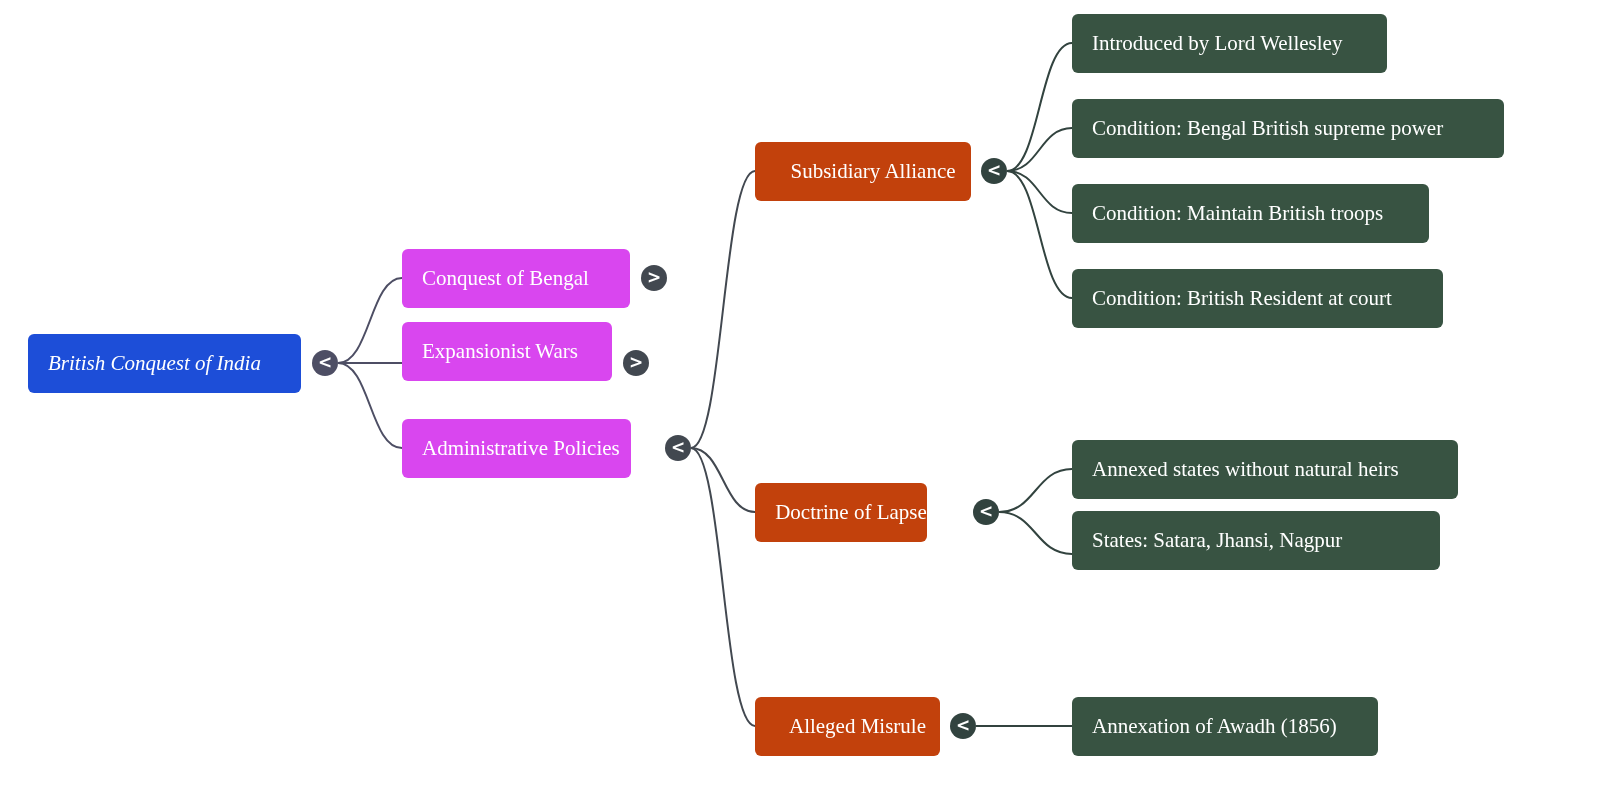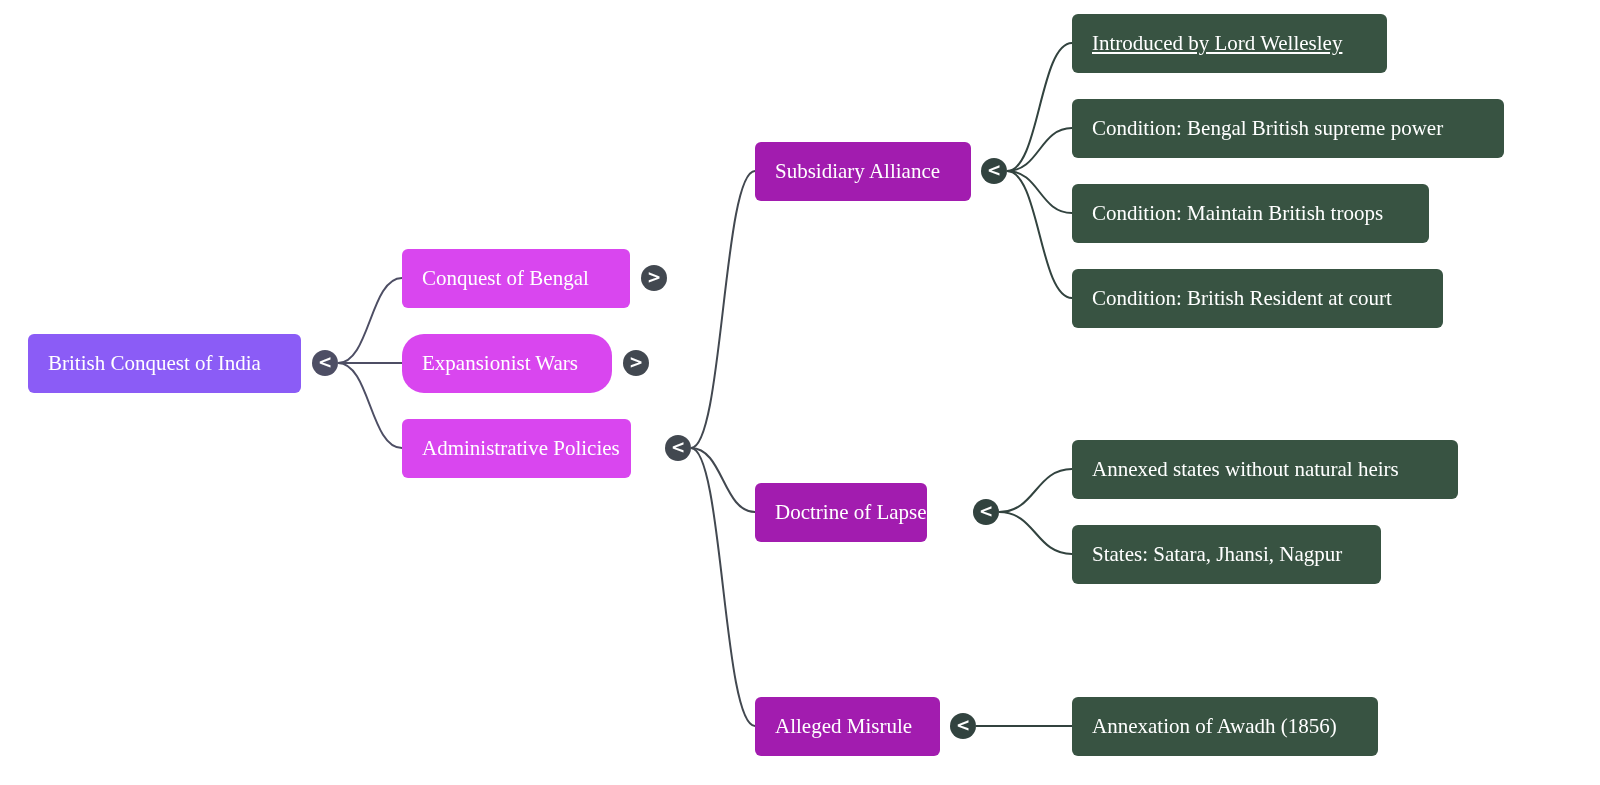--- a/index.html
+++ b/index.html
@@ -2,23 +2,23 @@
 <html><head>
 <meta charset="utf-8">
 <style>
   html, body { margin:0; padding:0; background:#ffffff; }
   body { width:1600px; height:785px; position:relative; overflow:hidden;
          font-family:"Liberation Serif", "DejaVu Serif", serif; }
   #edges { position:absolute; left:0; top:0; width:1600px; height:785px; }
   .node { position:absolute; box-sizing:border-box; height:59px; border-radius:6px;
           color:#ffffff; font-size:21px; line-height:59px; padding-left:20px;
           white-space:nowrap; cursor:pointer; }
-  .n-root { background:#8b5cf6; }
+  .n-root { background:#1d4ed8;font-style:italic; }
   .n-l1 { background:#d946ef; }
-  .n-l2 { background:#a21caf; }
+  .n-l2 { background:#c2410c;text-align:center; }
   .n-l3 { background:#385342; }
   .toggle { position:absolute; width:26px; height:26px; border-radius:50%;
             color:#ffffff; font-family:"DejaVu Sans", sans-serif; font-size:17px;
             font-weight:bold; line-height:25px; text-align:center; cursor:pointer; }
 </style>
 </head>
 <body>
 
 <svg id="edges">
     <path d="M338,363 C370,363 370,278 402,278" stroke="#4d4e64" stroke-width="2" fill="none"></path>
@@ -35,36 +35,36 @@
     <path d="M999,512 C1035.5,512 1035.5,554 1072,554" stroke="#32433f" stroke-width="2" fill="none"></path>
     <path d="M976,726 C1024,726 1024,726 1072,726" stroke="#32433f" stroke-width="2" fill="none"></path>
   </svg>
 
 <div class="node n-root" style="left:28px;top:334px;width:273px;">British Conquest of India</div>
 <div class="toggle" style="left:312px;top:350px;background:#4d4e64;">&lt;</div>
 
 <div class="node n-l1" style="left:402px;top:249px;width:228px;">Conquest of Bengal</div>
 <div class="toggle" style="left:641px;top:265px;background:#424850;">&gt;</div>
 
-<div class="node n-l1" style="left:402px;top:334px;width:210px;border-radius:22px;">Expansionist Wars</div>
+<div class="node n-l1" style="left:402px;top:322px;width:210px;">Expansionist Wars</div>
 <div class="toggle" style="left:623px;top:350px;background:#424850;">&gt;</div>
 
 <div class="node n-l1" style="left:402px;top:419px;width:229px;">Administrative Policies</div>
 <div class="toggle" style="left:665px;top:435px;background:#424850;">&lt;</div>
 
 <div class="node n-l2" style="left:755px;top:142px;width:216px;">Subsidiary Alliance</div>
 <div class="toggle" style="left:981px;top:158px;background:#32433f;">&lt;</div>
 
 <div class="node n-l2" style="left:755px;top:483px;width:172px;">Doctrine of Lapse</div>
 <div class="toggle" style="left:973px;top:499px;background:#32433f;">&lt;</div>
 
 <div class="node n-l2" style="left:755px;top:697px;width:185px;">Alleged Misrule</div>
 <div class="toggle" style="left:950px;top:713px;background:#32433f;">&lt;</div>
 
-<div class="node n-l3" style="left:1072px;top:14px;width:315px;text-decoration:underline;">Introduced by Lord Wellesley</div>
+<div class="node n-l3" style="left:1072px;top:14px;width:315px;">Introduced by Lord Wellesley</div>
 <div class="node n-l3" style="left:1072px;top:99px;width:432px;">Condition: Bengal British supreme power</div>
 <div class="node n-l3" style="left:1072px;top:184px;width:357px;font-family:Liberation Serif, serif;">Condition: Maintain British troops</div>
 <div class="node n-l3" style="left:1072px;top:269px;width:371px;">Condition: British Resident at court</div>
 
 <div class="node n-l3" style="left:1072px;top:440px;width:386px;">Annexed states without natural heirs</div>
-<div class="node n-l3" style="left:1072px;top:525px;width:309px;">States: Satara, Jhansi, Nagpur</div>
+<div class="node n-l3" style="left:1072px;top:511px;width:368px;">States: Satara, Jhansi, Nagpur</div>
 
 <div class="node n-l3" style="left:1072px;top:697px;width:306px;">Annexation of Awadh (1856)</div>
 
 </body></html>

